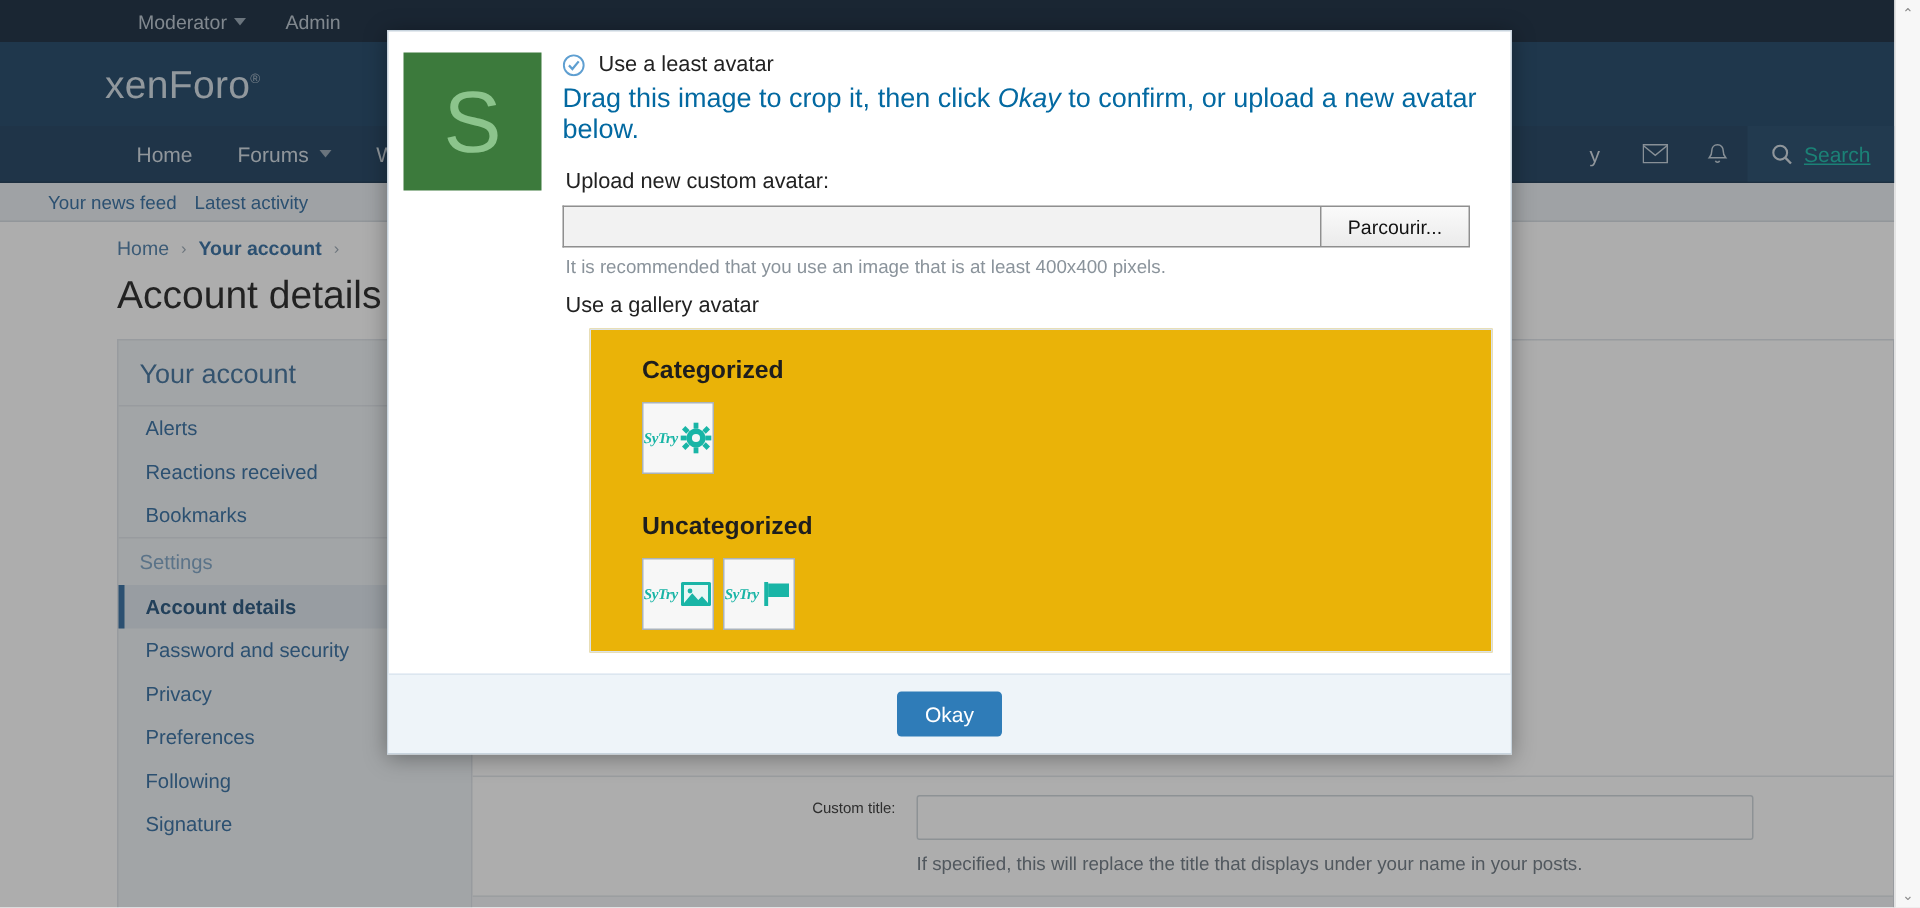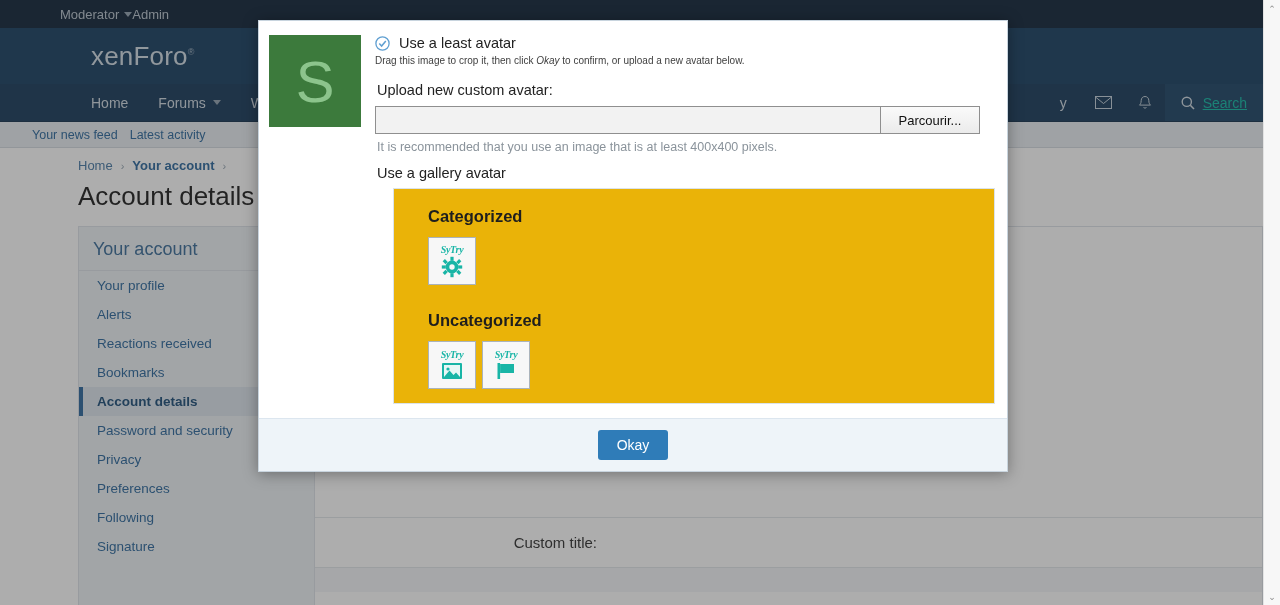--- a/index.html
+++ b/index.html
@@ -9,32 +9,32 @@
     font-family: "Liberation Sans", sans-serif;
     background: #ffffff;
   }
   #root { position: relative; width: 1280px; height: 605px; overflow: hidden; }
 
   
   .page { position: absolute; inset: 0 17px 0 0; background: #ffffff; }
 
   .topbar {
     height: 28px; background: #12263a;
-    display: flex; align-items: center; padding-left: 60px; 
+    display: flex; align-items: center; padding-left: 92px; gap: 26px;
   }
   .topbar a {
     color: #b9c4cf; font-size: 13px; text-decoration: none;
     display: flex; align-items: center; gap: 5px;
   }
   .caret { width: 0; height: 0; border-left: 4px solid transparent;
            border-right: 4px solid transparent; border-top: 5px solid #93a3b2; }
 
   .header {
     height: 56px; background: #1b4163;
-    display: flex; align-items: center; padding-left: 91px;
+    display: flex; align-items: center; padding-left: 70px;
   }
   .logo { color: #d2dde6; font-size: 26px; font-weight: 300; letter-spacing: .2px; position: relative; }
   .logo sup { font-size: 9px; vertical-align: super; color:#9eb0c0; }
 
   .navbar {
     height: 38px; background: #1b3d5c;
     display: flex; align-items: stretch; padding-left: 76px;
     border-bottom: 1px solid #17344f;
   }
   .navbar .nav-item {
@@ -74,21 +74,21 @@
   }
   .sb-section { color: #7ba2c4; font-size: 13.5px; padding: 8px 14px; border-top:1px solid #dde3e8; }
   .sb-item.active {
     background: #dde6ee; border-left: 4px solid #2f6a9e;
     font-weight: bold; color: #1f4f7a;
   }
 
   .main-panel { flex: 1; border: 1px solid #dde3e8; background: #fff; min-height: 400px; }
 
   .form-row { display: flex; border-top: 1px solid #e2e7eb; }
-  .form-label { width: 296px; text-align: right; padding: 16px 14px 16px 0; font-size: 15px; color: #333; }
+  .form-label { width: 296px; text-align: right; padding: 16px 14px 16px 0; font-size: 10px; color: #333; }
   .form-field { flex: 1; padding: 12px 16px 14px 0; }
   .form-field input[type=text] {
     width: 558px; height: 30px; border: 1px solid #ccd3d9; border-radius: 2px;
     background: #fff; padding: 0 8px; font-size: 13px; font-family: "Liberation Sans", sans-serif;
   }
   .form-hint { font-size: 12.5px; color: #6b7680; margin-top: 9px; }
   .form-footer { border-top: 1px solid #e2e7eb; background: #f4f6f8; padding: 12px 0 12px 296px; }
 
   
   .overlay { position: absolute; inset: 0 17px 0 0; background: rgba(40,40,40,0.38); }
@@ -111,21 +111,21 @@
   .modal-body { padding: 14px 14px 0 10px; display: flex; gap: 14px; }
   .avatar-crop {
     width: 92px; height: 92px; background: #3c7a3c; flex: none;
     display: flex; align-items: center; justify-content: center;
     color: #8cc48c; font-size: 58px; font-weight: 400; cursor: move;
     font-family: "Liberation Sans", sans-serif;
   }
   .body-right { flex: 1; }
   .opt-line { display: flex; align-items: center; gap: 9px; }
   .opt-label { font-size: 14.5px; color: #222; }
-  .opt-sub { font-size: 10px; color: #404040; margin: 4px 0 0 0; }
+  .opt-sub { font-size: 18px; color: #0369a1; margin: 4px 0 0 0; }
   .opt-sub i { font-style: italic; }
 
   .field-title { font-size: 14.5px; color: #222; margin: 16px 0 8px 2px; }
   .file-row { display: flex; height: 28px; width: 605px; }
   .file-text {
     flex: 1; border: 1px solid #8f8f8f; border-right: none; background: #f2f2f2;
   }
   .file-btn {
     width: 100px; border: 1px solid #8f8f8f; background: linear-gradient(#fafafa,#ebebeb);
     font-size: 13px; color: #111; font-family: "Liberation Sans", sans-serif; cursor: pointer;
@@ -135,21 +135,21 @@
   .gallery-title { font-size: 14.5px; color: #222; margin: 11px 0 7px 2px; }
   .gallery-box {
     border: 1px solid #dbe3ea; background: #eab308;
     height: 216px; margin-left: 2px; margin-right: 12px; padding: 18px 34px; overflow: hidden;
   }
   .cat-title { font-size: 16.5px; font-weight: bold; color: #1e1e1e; margin-bottom: 11px; }
   .cat-title.second { margin-top: 26px; }
   .av-row { display: flex; gap: 6px; }
   .av-thumb {
     width: 48px; height: 48px; border: 1px solid #aab3bb; background: #f7f7f7;
-    display: flex; flex-direction: column; align-items: center; justify-content: center;
+    display: flex; align-items: center; justify-content: center;
     gap: 1px; cursor: pointer;
   }
   .av-word { font-size: 10px; font-weight: bold; color: #19b5a6; font-family: "Liberation Serif", serif; font-style: italic; letter-spacing: -.3px; }
 
   .modal-foot {
     background: #eef4f9; border-top: 1px solid #dce6ef;
     padding: 11px 0; display: flex; justify-content: center; margin-top: 14px;
   }
   .btn-okay {
     background: #2f7cb8; color: #fff; border: none; border-radius: 3px;
@@ -222,36 +222,40 @@
       <span class="sep">›</span>
       <a href="#" class="cur" style="text-decoration:none">Your account</a>
       <span class="sep">›</span>
     </div>
 
     <h1 class="page-title">Account details</h1>
 
     <div class="content-row">
       <div class="sidebar">
         <div class="sidebar-head">Your account</div>
-        <a class="sb-item" href="#">Your profile</a>
         <a class="sb-item" href="#">Alerts</a>
         <a class="sb-item" href="#">Reactions received</a>
         <a class="sb-item" href="#">Bookmarks</a>
+        <div class="sb-section">Settings</div>
         <a class="sb-item active" href="#">Account details</a>
         <a class="sb-item" href="#">Password and security</a>
         <a class="sb-item" href="#">Privacy</a>
         <a class="sb-item" href="#">Preferences</a>
         <a class="sb-item" href="#">Following</a>
         <a class="sb-item" href="#">Signature</a>
       </div>
 
       <div class="main-panel">
         <div style="height:290px"></div>
         <div class="form-row">
           <div class="form-label">Custom title:</div>
+          <div class="form-field">
+            <input type="text" value="" style="">
+            <div class="form-hint">If specified, this will replace the title that displays under your name in your posts.</div>
+          </div>
         </div>
         <div class="form-footer">
           
         </div>
       </div>
     </div>
   </div>
 
   <div class="overlay"></div>
 

